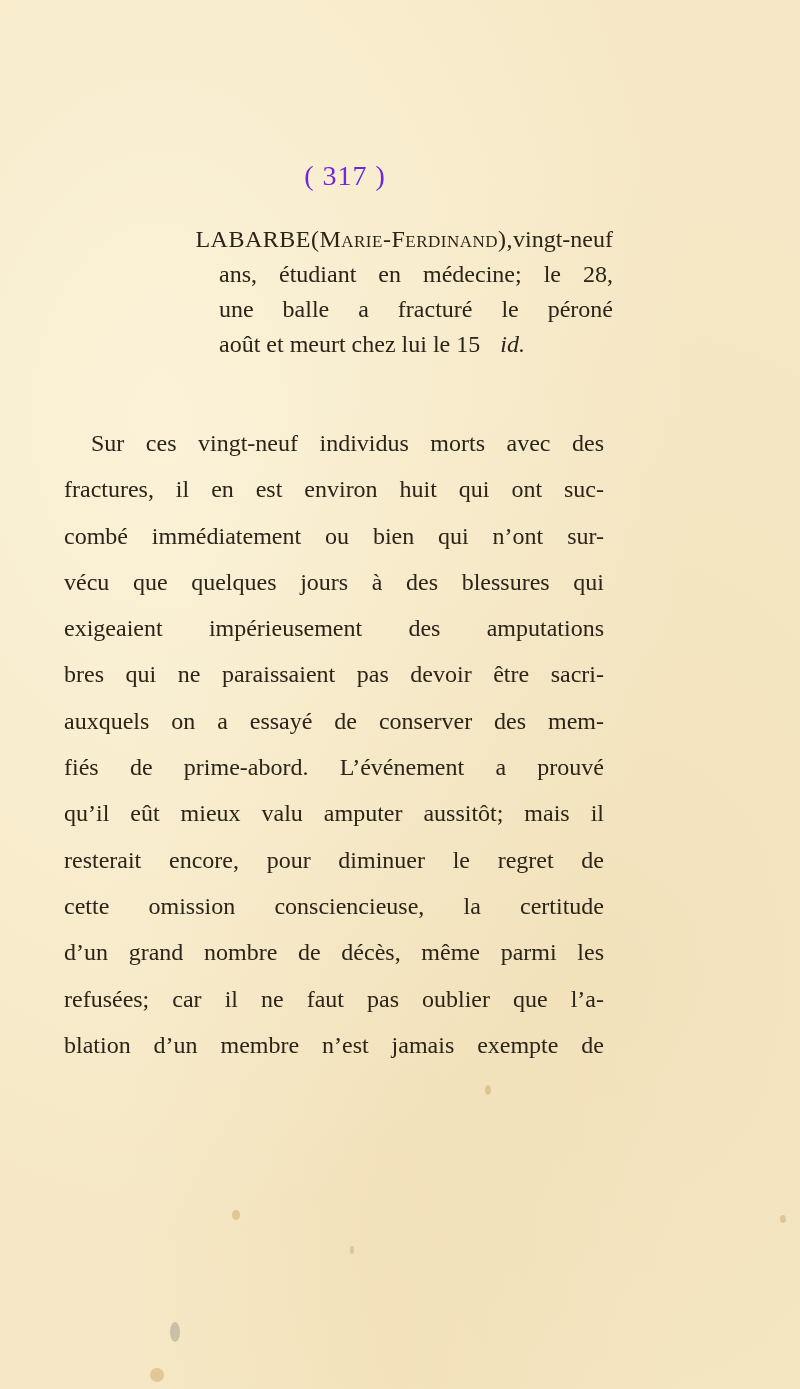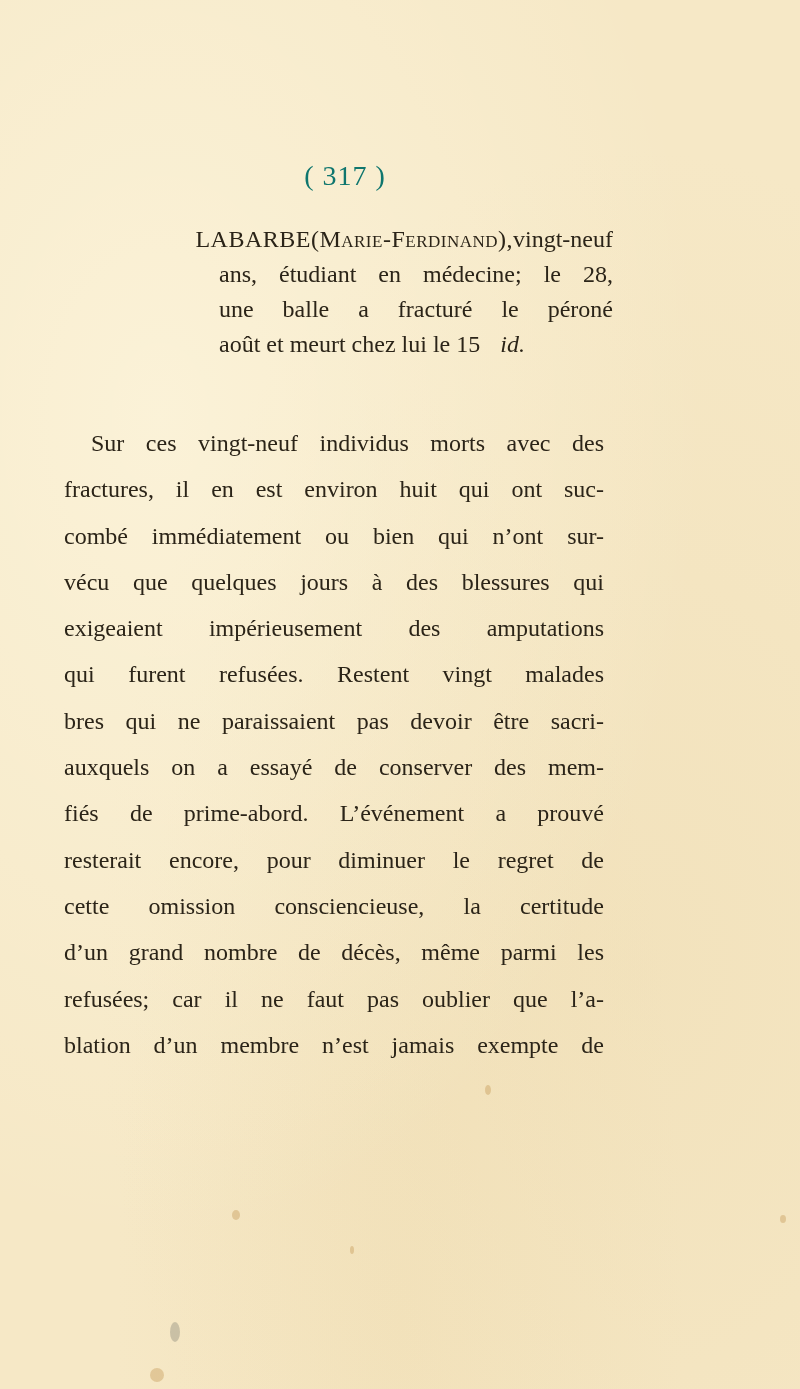--- a/index.html
+++ b/index.html
@@ -25,21 +25,21 @@
       width: 800px; height: 1389px;
     }
     .page-number {
       position: absolute;
       top: 160px;
       left: 0;
       width: 690px;
       text-align: center;
       font-size: 28px;
       letter-spacing: 1px;
-      color: #0f766e;
+      color: #6d28d9;
     }
     .entry {
       position: absolute;
       left: 73px;
       top: 222px;
       width: 540px;
       font-size: 24px;
       line-height: 35px;
       text-align: justify;
     }
@@ -114,24 +114,24 @@
       </span>
     </div>
   </div>
 
   <div class="body-text">
     <span class="body-line indent">Sur ces vingt-neuf individus morts avec des</span>
     <span class="body-line">fractures, il en est environ huit qui ont suc-</span>
     <span class="body-line">combé immédiatement ou bien qui n’ont sur-</span>
     <span class="body-line">vécu que quelques jours à des blessures qui</span>
     <span class="body-line">exigeaient impérieusement des amputations</span>
-    <span class="body-line">qui furent refusées. Restent vingt malades</span>
     <span class="body-line">bres qui ne paraissaient pas devoir être sacri-</span>
     <span class="body-line">auxquels on a essayé de conserver des mem-</span>
     <span class="body-line">fiés de prime-abord. L’événement a prouvé</span>
+    <span class="body-line">qu’il eût mieux valu amputer aussitôt; mais il</span>
     <span class="body-line">resterait encore, pour diminuer le regret de</span>
     <span class="body-line">cette omission consciencieuse, la certitude</span>
     <span class="body-line">d’un grand nombre de décès, même parmi les</span>
     <span class="body-line">refusées; car il ne faut pas oublier que l’a-</span>
     <span class="body-line">blation d’un membre n’est jamais exempte de</span>
   </div>
 
   <div class="spot" style="left:232px; top:1210px; width:8px; height:10px;"></div>
   <div class="spot" style="left:350px; top:1246px; width:4px; height:8px;"></div>
   <div class="spot" style="left:170px; top:1322px; width:10px; height:20px; background:rgba(120,120,110,0.35);"></div>

